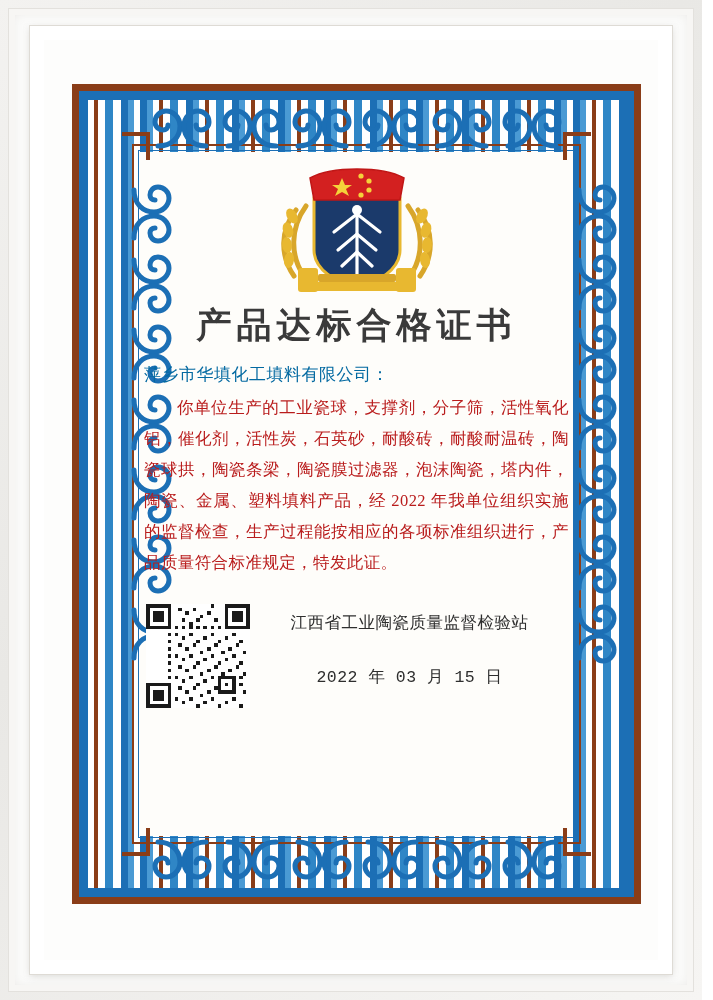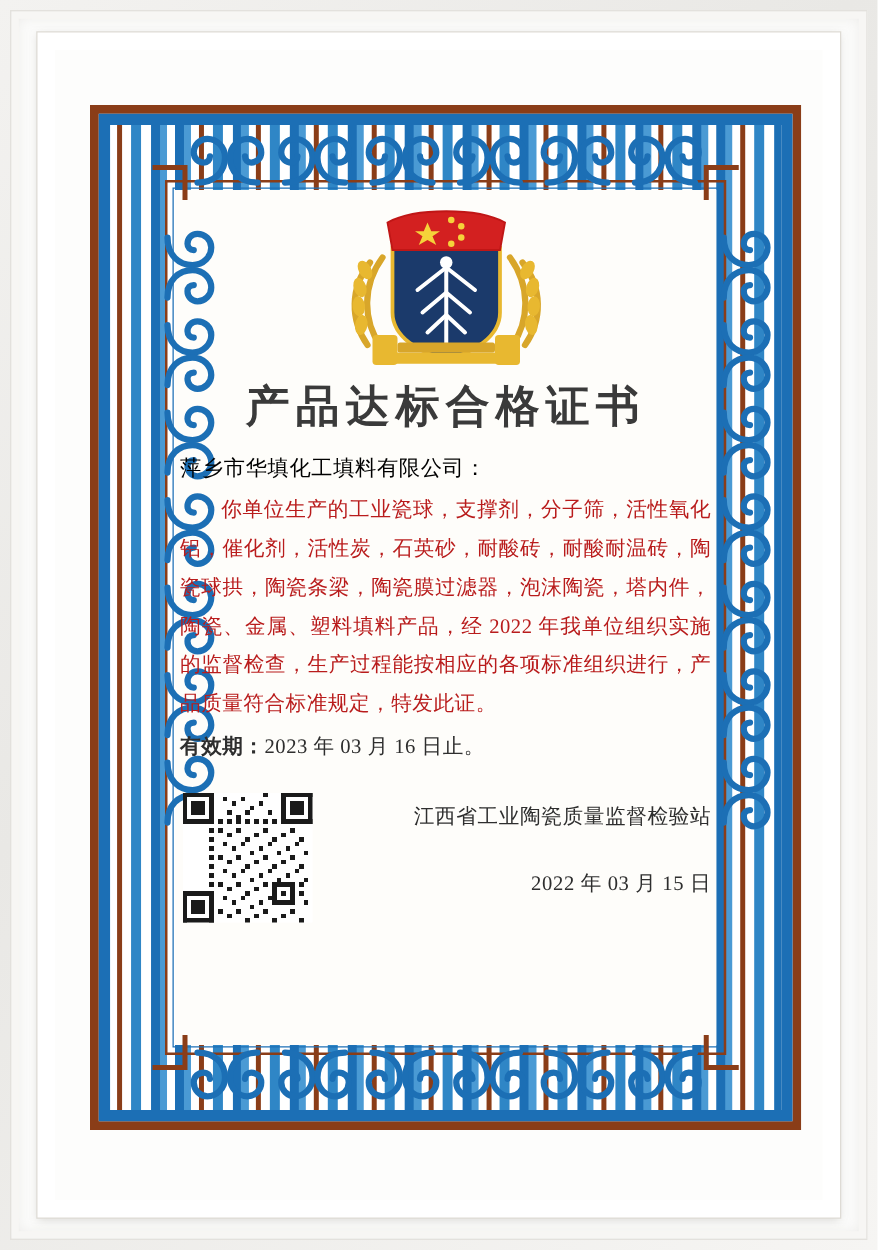--- a/index.html
+++ b/index.html
@@ -132,21 +132,21 @@
     text-align: right;
     font-size: 16.5px;
     color: #333;
     margin-top: 18px;
     padding-right: 4px;
     letter-spacing: .3px;
   }
 
   .addressee {
     font-size: 17px;
-    color: #000000;
+    color: #0369a1;
     margin-top: 14px;
     letter-spacing: .5px;
   }
 
   .body-text {
     font-size: 16.5px;
     color: #b91c1c;
     line-height: 31px;
     text-align: justify;
     margin-top: 6px;
@@ -169,22 +169,23 @@
     justify-content: space-between;
   }
   .qr {
     width: 104px;
     height: 104px;
     margin-left: 2px;
     flex: 0 0 auto;
   }
   .issuer-block {
     flex: 1 1 auto;
-    text-align: right;
+    text-align: center;
     padding-top: 8px;
+    font-family: Liberation Mono, monospace;
   }
   .issuer {
     font-size: 16.5px;
     color: #2e2e2e;
     letter-spacing: .5px;
   }
   .issue-date {
     font-size: 16.5px;
     color: #2e2e2e;
     margin-top: 32px;
@@ -342,23 +343,20 @@
         </svg>
       </div>
 
       <div class="cert-title">产品达标合格证书</div>
 
 
       <div class="addressee">萍乡市华填化工填料有限公司：</div>
 
       <div class="body-text">你单位生产的工业瓷球，支撑剂，分子筛，活性氧化铝，催化剂，活性炭，石英砂，耐酸砖，耐酸耐温砖，陶瓷球拱，陶瓷条梁，陶瓷膜过滤器，泡沫陶瓷，塔内件，陶瓷、金属、塑料填料产品，经 2022 年我单位组织实施的监督检查，生产过程能按相应的各项标准组织进行，产品质量符合标准规定，特发此证。</div>
 
-      <div class="validity">
-        <span class="lbl">有效期：</span><span>2023 年 03 月 16 日止。</span>
-      </div>
 
       <div class="footer">
         <svg class="qr" viewBox="0 0 29 29" shape-rendering="crispEdges">
           <rect width="29" height="29" fill="#ffffff"></rect>
           <g fill="#1a1a1a">
 
             <rect x="0" y="0" width="7" height="1"></rect>
               <rect x="0" y="6" width="7" height="1"></rect>
             <rect x="0" y="0" width="1" height="7"></rect>
               <rect x="6" y="0" width="1" height="7"></rect>

